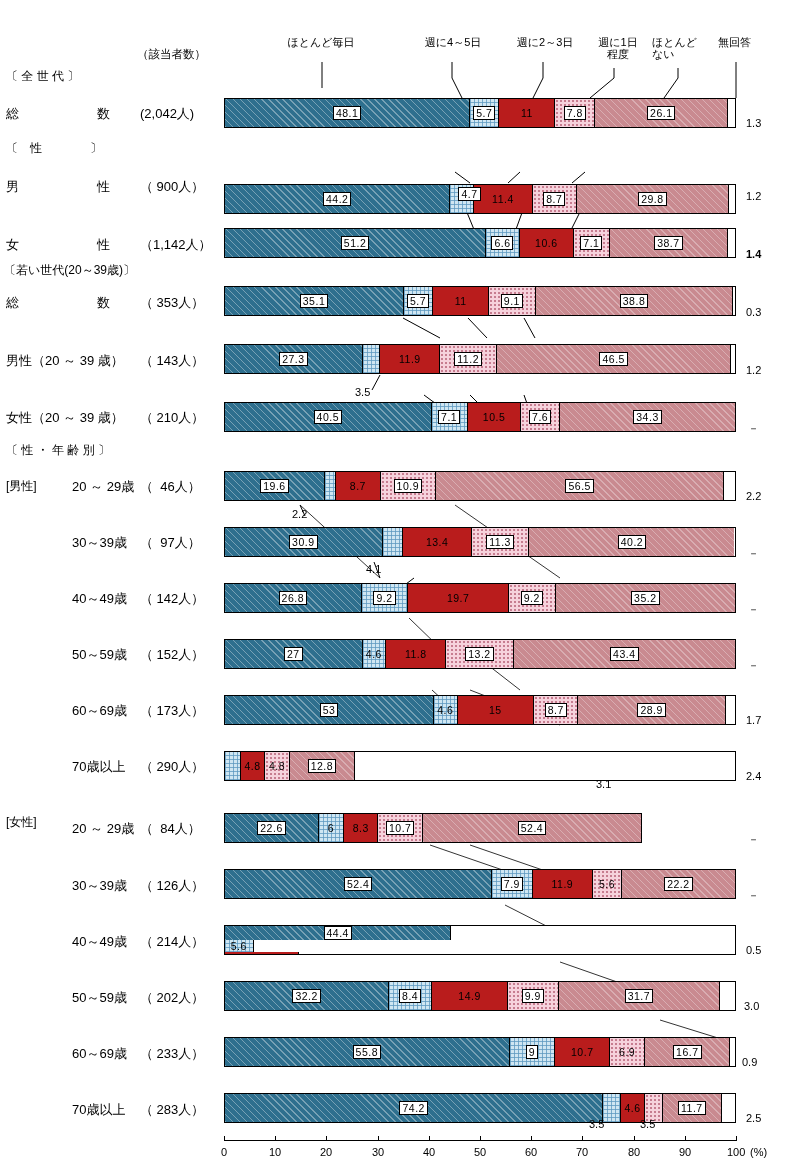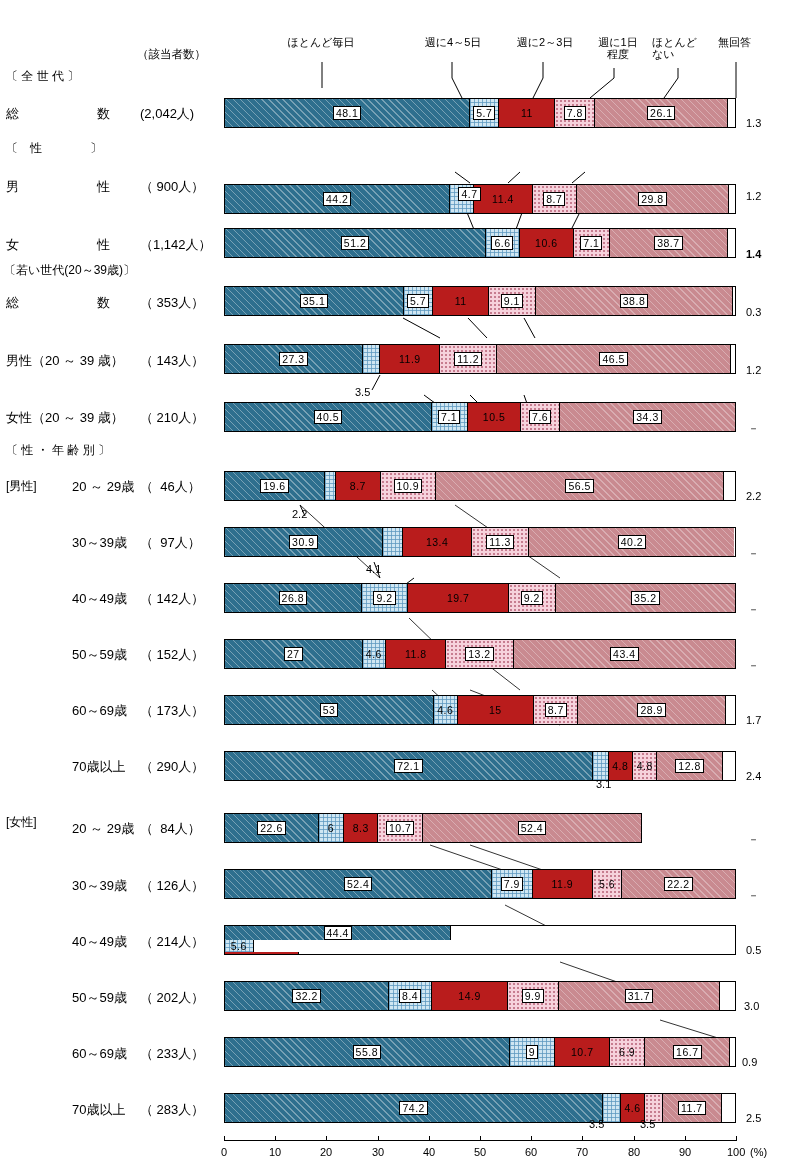--- a/index.html
+++ b/index.html
@@ -420,23 +420,20 @@
         <span class="v">8.7</span>
       </div>
     <div class="seg s5" style="width:28.9%">
         <span class="v">28.9</span>
       </div>
     <div class="seg s6" style="width:1.7%"></div>
   </div>
   <div class="outval" style="left:746px; top:714px;">1.7</div>
 
   <div class="bar" style="left:224px; top:751px; width:512px;">
-    <div class="seg s1" style="width:72.1%">
-        <span class="v">72.1</span>
-      </div>
     <div class="seg s2" style="width:3.1%"></div>
     <div class="seg s3" style="width:4.8%">
         <span class="v plain">4.8</span>
       </div>
     <div class="seg s4" style="width:4.8%">
         <span class="v plain">4.8</span>
       </div>
     <div class="seg s5" style="width:12.8%">
         <span class="v">12.8</span>
       </div>

